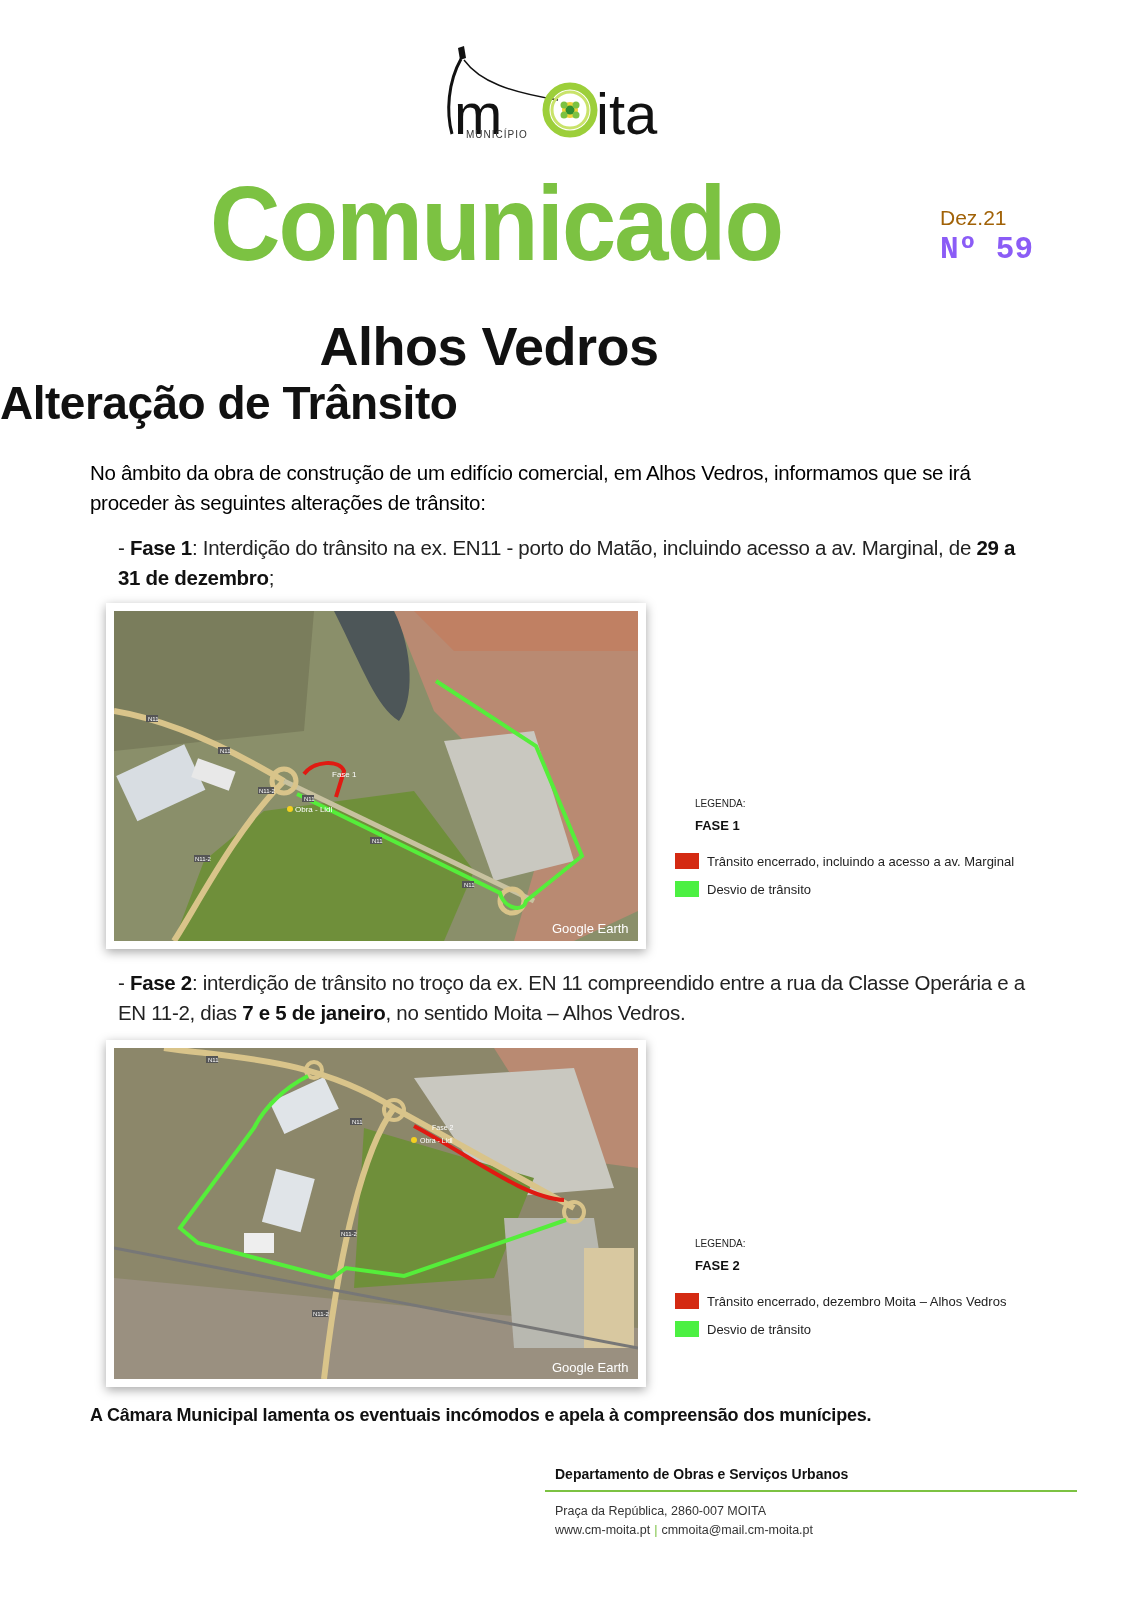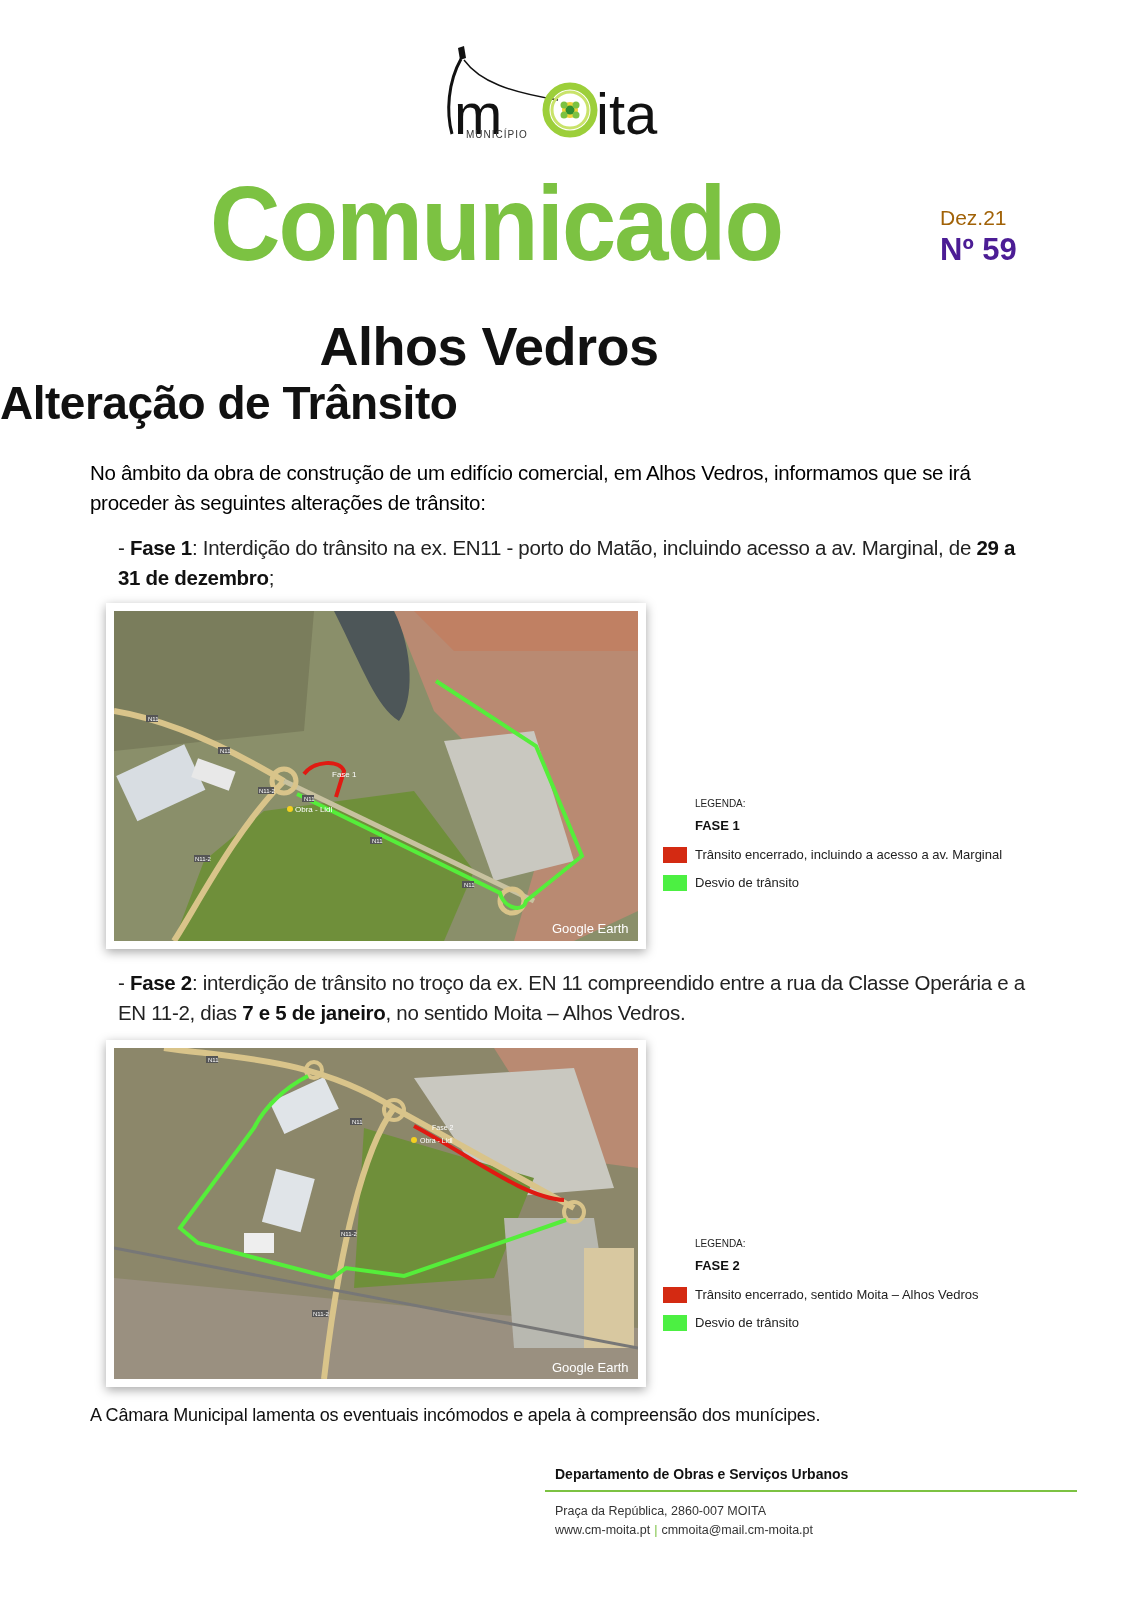--- a/index.html
+++ b/index.html
@@ -7,21 +7,21 @@
   body { position: relative; font-family: "Liberation Sans", sans-serif; color: #111; }
 
   .logo { position: absolute; left: 440px; top: 42px; width: 230px; height: 100px; }
   .logo svg { width: 100%; height: 100%; }
 
   .main-title { position: absolute; left: 210px; top: 170px; font-family: "Liberation Sans", sans-serif;
     font-weight: bold; font-size: 106px; color: #7cc242; letter-spacing: -2px; transform: scaleX(0.92); transform-origin: left top; line-height: 1; }
 
   .issue { position: absolute; left: 940px; top: 203px; text-align: left; }
   .issue .date { font-size: 21px; color: #a16207; line-height: 30px; display:block; }
-  .issue .num { font-size: 31px; font-weight: bold; color: #4c1d95; line-height: 34px; display:block; }
+  .issue .num { font-size: 31px; font-weight: bold; color: #8b5cf6; line-height: 34px; display:block;font-family:Liberation Mono, monospace; }
 
   .title1 { position: absolute; left: 0; width: 978px; top: 318px; text-align: center; font-weight: bold;
     font-size: 54px; line-height: 56px; letter-spacing: -0.5px; }
   .title2 { position: absolute; left: 0; width: 1131px; top: 378px; text-align: left; font-weight: bold;
     font-size: 46px; line-height: 50px; letter-spacing: -0.5px; }
 
   .intro { position: absolute; left: 90px; top: 458px; width: 945px; font-size: 20.5px; line-height: 30px; color: #000000; letter-spacing: -0.3px; }
   .phase-text { position: absolute; left: 118px; width: 920px; font-size: 20.5px; line-height: 30px; color: #222; letter-spacing: -0.3px; }
   .phase-text b { color: #111; }
   #phase1-text { top: 533px; }
@@ -30,25 +30,25 @@
   .map-frame { position: absolute; background: #fff; padding: 8px; box-shadow: 0 3px 10px rgba(0,0,0,0.35); }
   #map1 { left: 106px; top: 603px; width: 540px; height: 346px; }
   #map2 { left: 106px; top: 1040px; width: 540px; height: 347px; }
   .map-frame svg { width: 100%; height: 100%; display: block; }
 
   .legend { position: absolute; left: 663px; width: 420px; }
   #legend1 { top: 797px; }
   #legend2 { top: 1237px; }
   .legend .lg-label { margin-left: 32px; font-size: 10px; color: #222; display: block; height: 20px; line-height: 14px; }
   .legend .lg-phase { margin-left: 32px; font-size: 13px; font-weight: bold; color: #111; display: block; height: 30px; line-height: 18px; }
-  .legend .lg-row { display: flex; align-items: flex-start; height: 28px; }
+  .legend .lg-row { display: flex; align-items: center; height: 28px; margin-left: 12px; }
   .legend .swatch { width: 24px; height: 16px; margin-right: 8px; flex: none; }
   .legend .lg-text { font-size: 13px; color: #222; }
 
-  .closing { position: absolute; left: 90px; top: 1405px; font-size: 18px; font-weight: normal; color: #111; letter-spacing: -0.2px; }
+  .closing { position: absolute; left: 90px; top: 1405px; font-size: 18px; font-weight: bold; color: #111; letter-spacing: -0.2px; }
 
   .dept { position: absolute; left: 555px; top: 1466px; font-size: 14px; font-weight: bold; color: #111; }
   .rule { position: absolute; left: 545px; top: 1490px; width: 532px; height: 2px; background: #7cc242; }
   .addr { position: absolute; left: 555px; top: 1502px; font-size: 12.5px; color: #333; line-height: 19px; }
   .addr .sep { color: #7cc242; margin: 0 4px; }
 </style>
 </head>
 <body>
 
 <div class="logo">
@@ -190,21 +190,21 @@
     </g>
     <text x="438" y="324" font-family="Liberation Sans, sans-serif" font-size="13" fill="#fff">Google Earth</text>
   </svg>
 </div>
 
 <div class="legend" id="legend2">
   <span class="lg-label">LEGENDA:</span>
   <span class="lg-phase">FASE 2</span>
   <div class="lg-row">
     <span class="swatch" style="background:#d42a12"></span>
-    <span class="lg-text">Trânsito encerrado, sentido Moita – Alhos Vedros</span>
+    <span class="lg-text">Trânsito encerrado, dezembro Moita – Alhos Vedros</span>
   </div>
   <div class="lg-row">
     <span class="swatch" style="background:#4cf042"></span>
     <span class="lg-text">Desvio de trânsito</span>
   </div>
 </div>
 
 <p class="closing">A Câmara Municipal lamenta os eventuais incómodos e apela à compreensão dos munícipes.</p>
 
 <div class="dept">Departamento de Obras e Serviços Urbanos</div>

